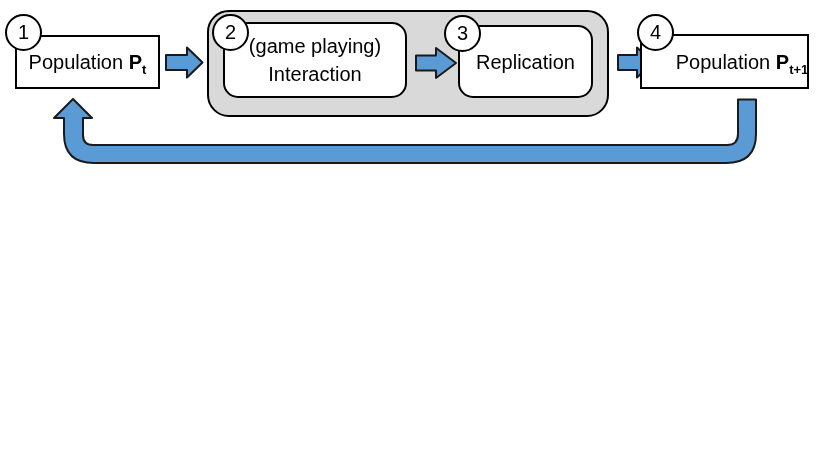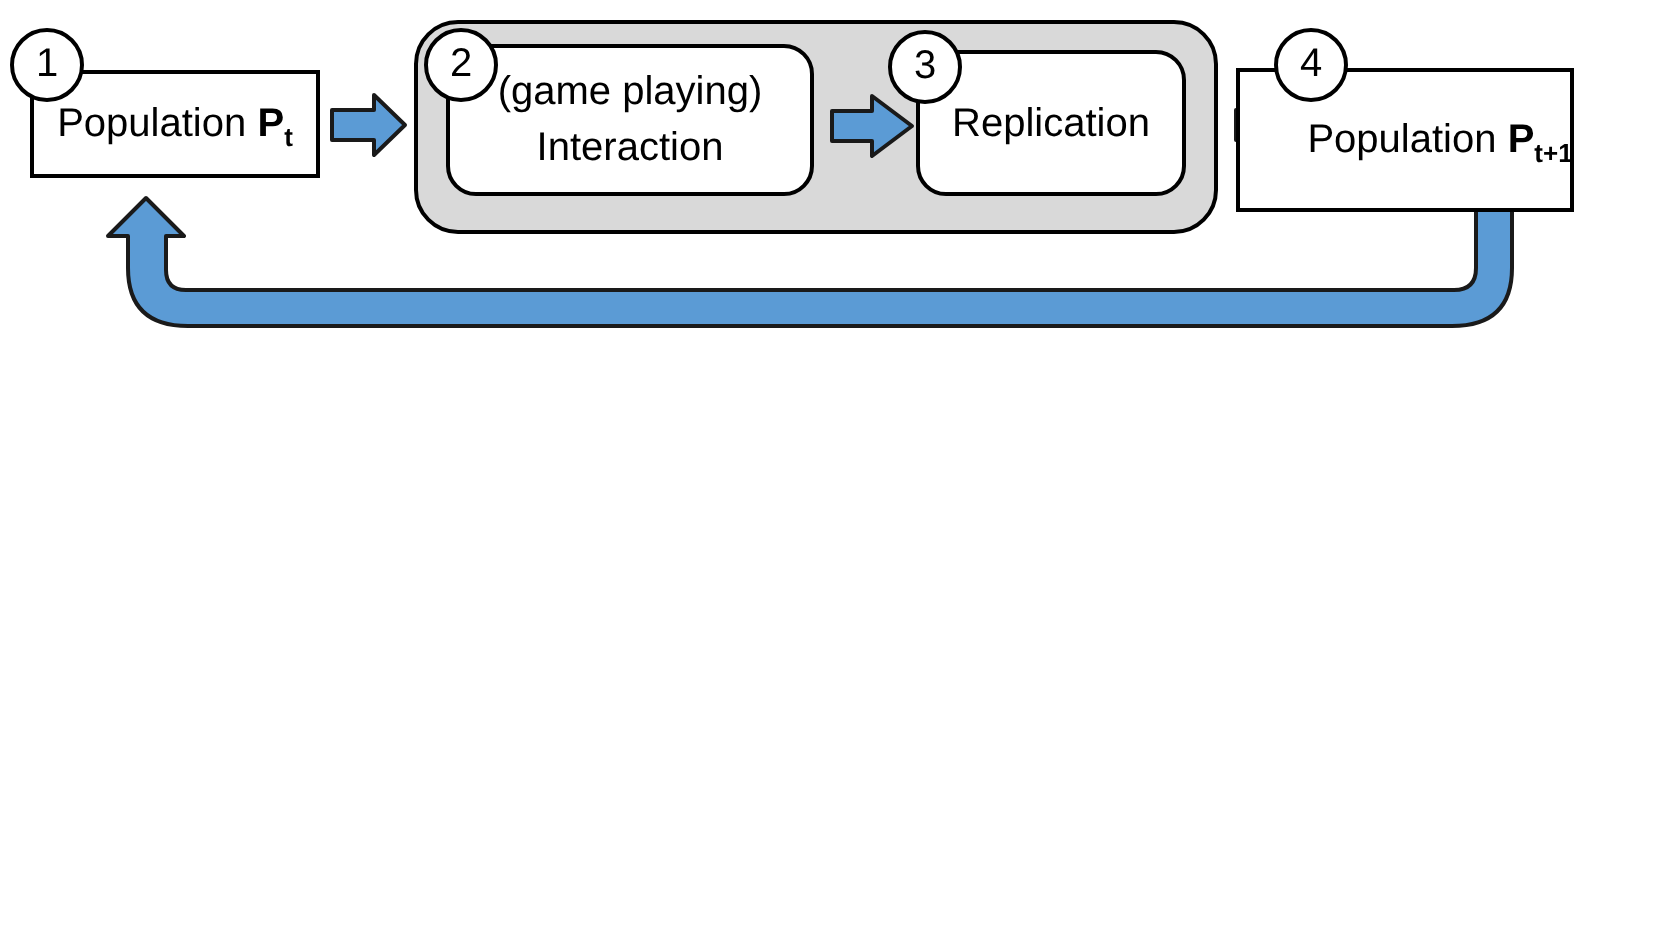--- a/index.html
+++ b/index.html
@@ -32,21 +32,21 @@
 
   .num-circle {
     position:absolute; width:37px; height:37px; border-radius:50%;
     background:#ffffff; border:2px solid #000; box-sizing:border-box;
     display:flex; align-items:center; justify-content:center;
     font-size:20px; z-index:4;
   }
   #box-1 { left:15px;  top:35px; width:145px; height:54px; }
   #box-2 { left:223px; top:22px; width:184px; height:76px; }
   #box-3 { left:458px; top:25px; width:135px; height:73px;text-align:center; }
-  #box-4 { left:618px; top:34px; width:169px; height:72px;padding-left:35px; }
+  #box-4 { left:640px; top:34px; width:169px; height:55px;padding-left:35px; }
   #circle-1 { left:5px;   top:14px; }
   #circle-2 { left:212px; top:14px; }
   #circle-3 { left:444px; top:15px; }
   #circle-4 { left:637px; top:14px; }
 </style>
 </head>
 <body>
 
 <div class="canvas">
 

